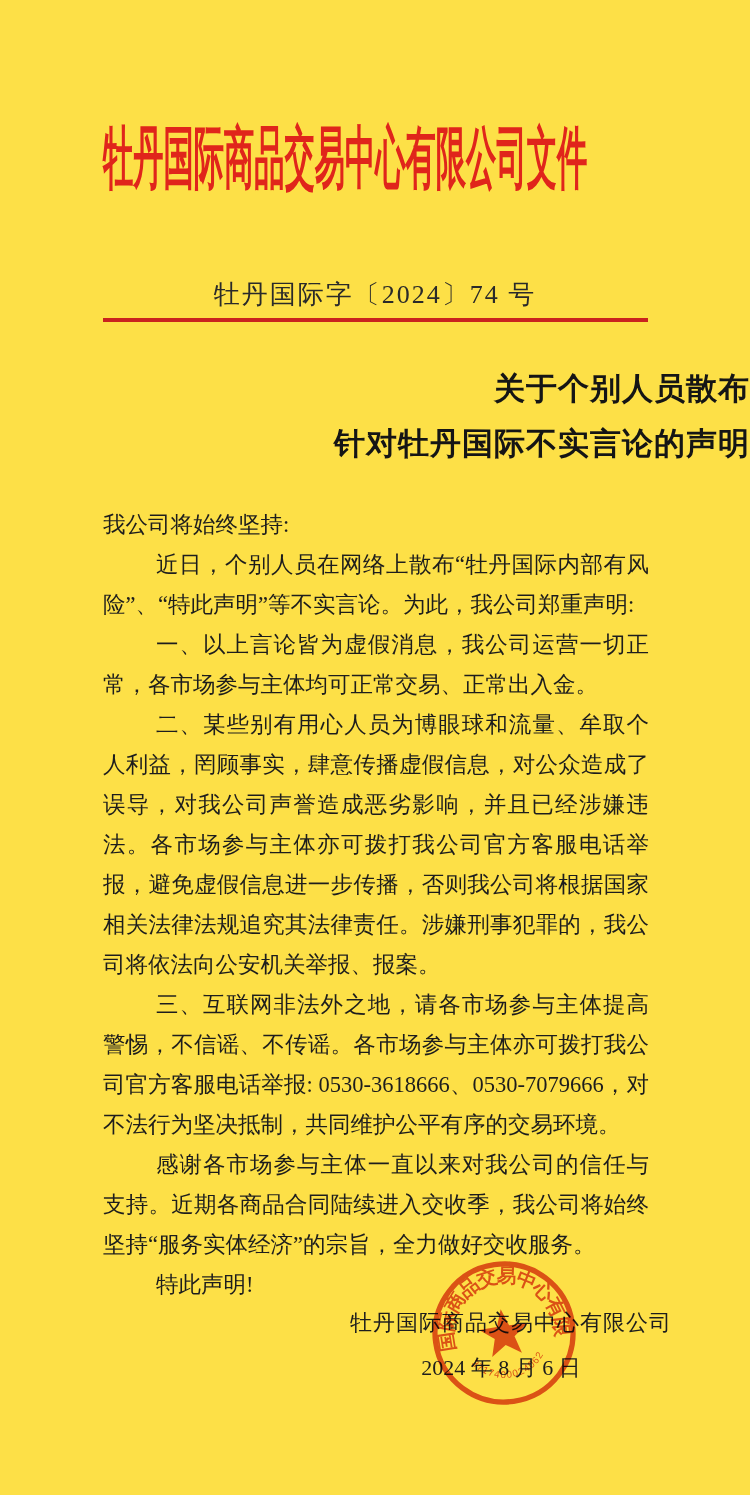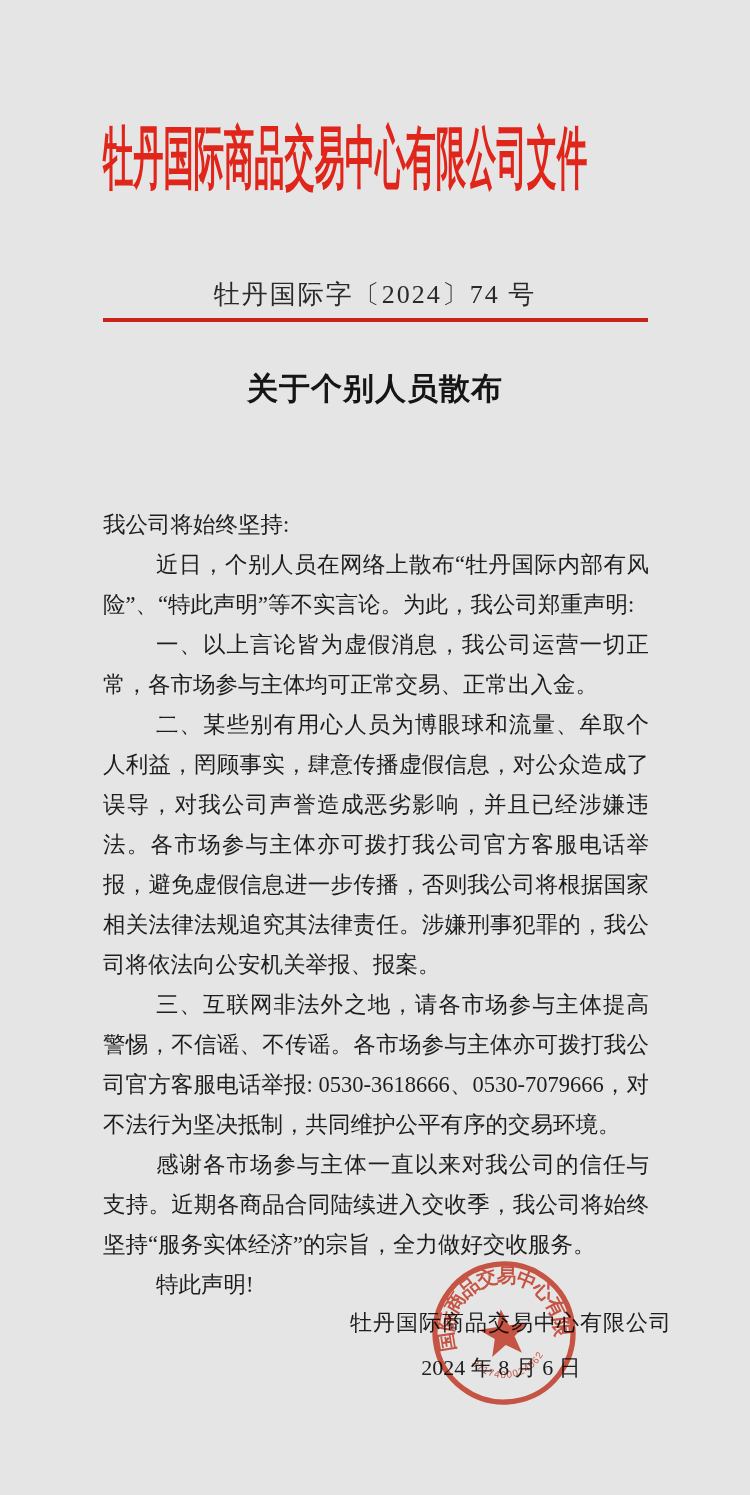--- a/index.html
+++ b/index.html
@@ -1,32 +1,32 @@
 <!DOCTYPE html>
 <html><head>
 <meta charset="utf-8">
 <style>
   html,body{margin:0;padding:0;background:#ffffff;}
   .page{
-    position:relative;width:750px;height:1495px;background:#e5e5e5;overflow:hidden;
+    position:relative;width:750px;height:1495px;background:#fde047;overflow:hidden;
     font-family:"Liberation Serif","DejaVu Serif",serif;color:#1d1d1d;
   }
   
   .header-title{position:absolute;top:116px;left:103px;width:545px;height:95px;}
   .header-title .ht-inner{
     display:inline-block;white-space:nowrap;font-weight:bold;font-size:68px;line-height:1.25;
     color:#e0251b;transform:scaleX(0.445);transform-origin:left top;letter-spacing:0;
   }
   
   .doc-number{position:absolute;top:277px;left:0;width:750px;text-align:center;
     font-size:26px;letter-spacing:2px;color:#2a2a2a;}
   
   .red-rule{position:absolute;top:318px;left:103px;width:545px;height:4px;background:#c9221e;}
   
-  .doc-title{position:absolute;top:361px;left:0;width:750px;text-align:center;
+  .doc-title{position:absolute;top:361px;left:0;width:750px;text-align:right;
     font-weight:bold;font-size:31px;line-height:55px;color:#151515;letter-spacing:1px;}
   
   .body-text{position:absolute;top:505px;left:103px;width:546px;
     font-size:22.5px;line-height:40px;text-align:justify;text-justify:inter-character;color:#1d1d1d;}
   .body-text p{margin:0;text-indent:2.35em;}
   .body-text p.no-indent{text-indent:0;}
   .bold{font-weight:normal;}
   
   .sign-block{position:absolute;top:1300px;left:350px;width:302px;text-align:center;
     font-size:22px;line-height:45px;color:#1d1d1d;}
@@ -43,20 +43,21 @@
   <div class="header-title">
     <span class="ht-inner">牡丹国际商品交易中心有限公司文件</span>
   </div>
 
   <div class="doc-number">牡丹国际字〔2024〕74 号</div>
 
   <div class="red-rule"></div>
 
   <div class="doc-title">
     <div>关于个别人员散布</div>
+    <div>针对牡丹国际不实言论的声明</div>
   </div>
 
   <div class="body-text">
     <p class="no-indent">我公司将始终坚持:</p>
     <p>近日，个别人员在网络上散布“牡丹国际内部有风险”、“特此声明”等不实言论。为此，我公司郑重声明:</p>
     <p class="bold">一、以上言论皆为虚假消息，我公司运营一切正常，各市场参与主体均可正常交易、正常出入金。</p>
     <p><span>二、某些别有用心人员为博眼球和流量、牟取个人利益，罔顾事实，肆意传播虚假信息，对公众造成了误导，对我公司声誉造成恶劣影响，并且已经涉嫌违法。</span><span class="bold">各市场参与主体亦可拨打我公司官方客服电话举报，避免虚假信息进一步传播，</span><span>否则我公司将根据国家相关法律法规追究其法律责任。涉嫌刑事犯罪的，我公司将依法向公安机关举报、报案。</span></p>
     <p>三、互联网非法外之地，请各市场参与主体提高警惕，不信谣、不传谣。各市场参与主体亦可拨打我公司官方客服电话举报: 0530-3618666、0530-7079666，对不法行为坚决抵制，共同维护公平有序的交易环境。</p>
     <p>感谢各市场参与主体一直以来对我公司的信任与支持。近期各商品合同陆续进入交收季，我公司将始终坚持“服务实体经济”的宗旨，全力做好交收服务。</p>
     <p>特此声明!</p>

